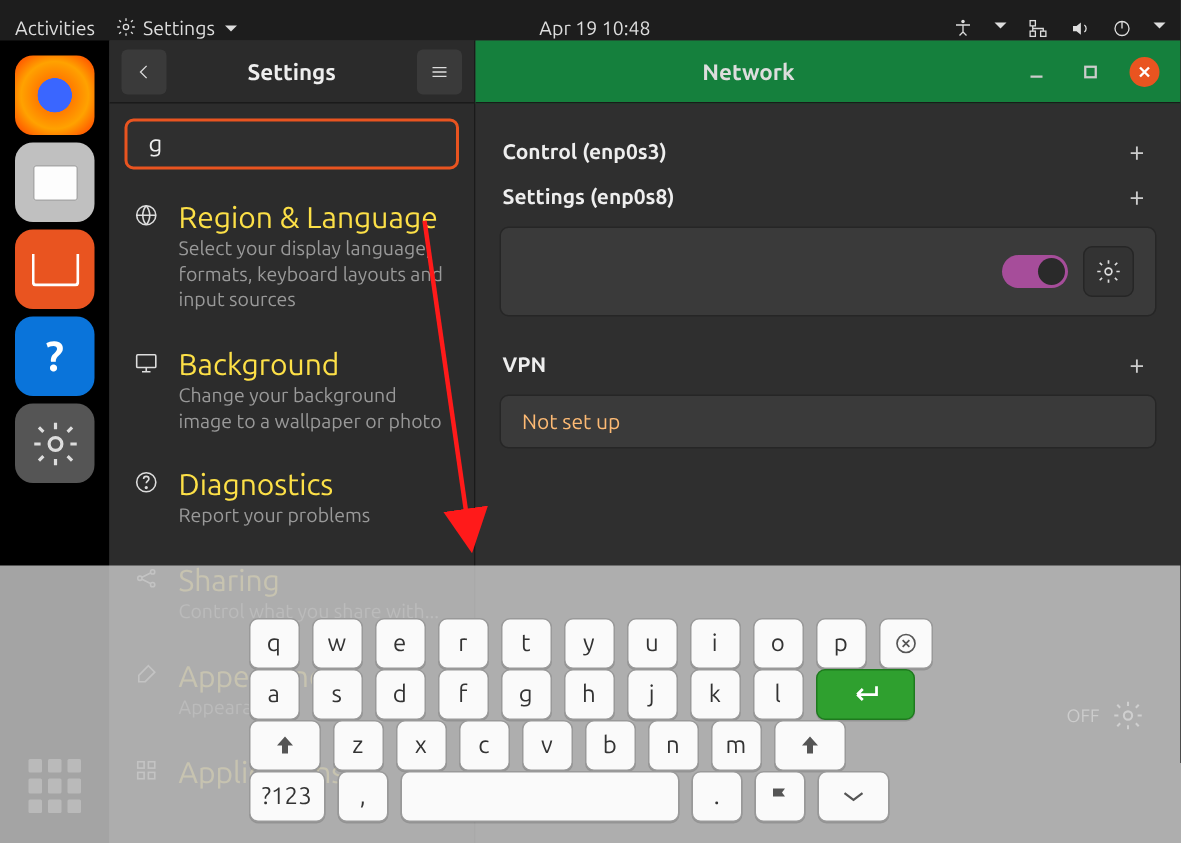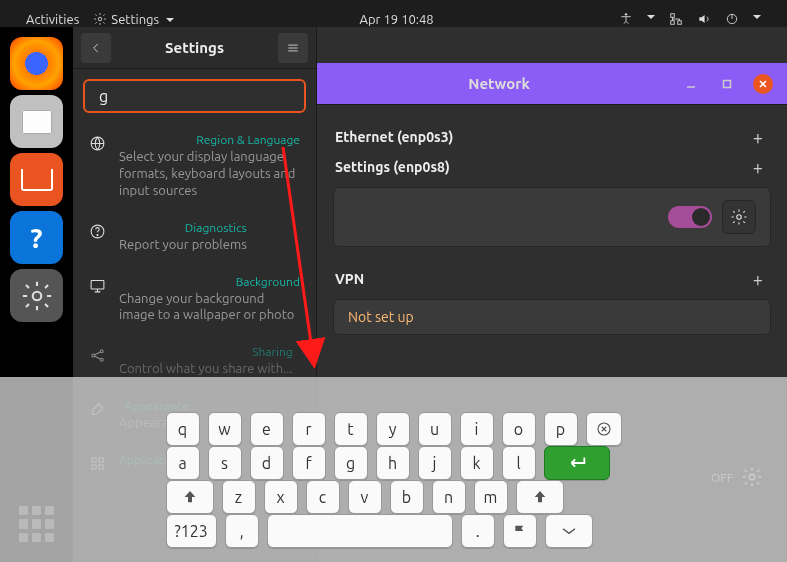--- a/index.html
+++ b/index.html
@@ -7,21 +7,21 @@
     width: 787px; height: 562px;
     font-family: Ubuntu, "Segoe UI", sans-serif;
     background: #2c2c2c;
     color: #ddd;
     overflow: hidden;
     position: relative;
   }
   
   .topbar {
     height: 37px; background: #1d1d1d; color: #ddd;
-    display: flex; align-items: center; padding: 0 26px;
+    display: flex; align-items: center; padding: 0 10px;
     font-size: 13px;
   }
   .topbar .left { display:flex; gap:14px; align-items:center; }
   .topbar .center { flex:1; text-align:center; }
   .topbar .right { display:flex; gap:14px; align-items:center; }
   .topbar .dropdown::after { content:""; display:inline-block; margin-left:4px;
     border:4px solid transparent; border-top-color:#ddd; transform:translateY(2px);}
   .gear-svg { width:14px; height:14px; }
   .svg-icon { stroke:#ddd; fill:none; stroke-width:1.5; }
 
@@ -80,30 +80,30 @@
     flex:1; background:none; border:none; color:#eee; font-size:16px; outline:none;
     font-family:inherit;
   }
   .search-clear { width:18px;height:18px; border:1.5px solid #aaa; border-radius:50%;
     display:flex;align-items:center;justify-content:center;font-size:10px;color:#aaa;cursor:pointer;}
   .sidebar-list { flex:1; overflow:hidden; }
   .sidebar-item {
     display:flex; gap:12px; padding:10px 16px 12px; align-items:flex-start;
   }
   .sidebar-item .icon { width:18px; flex:none; padding-top:2px; color:#aaa;}
-  .si-title { color:#14b8a6; font-size:12px;text-align:right; }
+  .si-title { color:#fde047; font-size:20px; }
   .si-desc  { color:#999; font-size:13px; line-height:1.3; margin-top:2px;}
 
   
   .content {
     flex:1; background:#2f2f2f; display:flex; flex-direction:column;
   }
   .content-header {
-    height:42px; background:#8b5cf6; border-bottom:1px solid #1a1a1a;
-    display:flex; align-items:center;margin-top:36px;
+    height:42px; background:#15803d; border-bottom:1px solid #1a1a1a;
+    display:flex; align-items:center;
   }
   .content-title { flex:1; text-align:center; font-weight:600; font-size:15px;}
   .win-controls { display:flex; gap:16px; padding-right:14px; align-items:center;}
   .win-btn { width:20px;height:20px; border-radius:50%; display:flex;align-items:center;justify-content:center; font-size:10px; cursor:pointer;}
   .win-close{ background:#e95420; color:#fff;}
   .content-body { flex:1; padding:18px 16px; overflow:hidden; }
   .section-hdr { display:flex; align-items:center; margin:4px 2px 10px; }
   .section-hdr .title { font-weight:700; color:#eee; font-size:14px; }
   .section-hdr .plus { margin-left:auto; font-size:18px; color:#ccc; cursor:pointer; padding:0 6px;}
   .card {
@@ -262,40 +262,40 @@
               </svg>
             </div>
      <div>
        <div class="si-title">Region &amp; Language</div>
        <div class="si-desc">Select your display language, formats, keyboard layouts and input sources</div>
      </div>
    </div>
           <div class="sidebar-item">
      <div class="icon">
        <svg width="17" height="17" viewBox="0 0 24 24" class="svg-icon">
+                <rect x="3" y="5" width="18" height="12" rx="1"></rect>
+                <path d="M8 21h8M12 17v4"></path>
+              </svg>
+            </div>
+     <div>
+       <div class="si-title">Background</div>
+       <div class="si-desc">Change your background image to a wallpaper or photo</div>
+     </div>
+   </div>
+          <div class="sidebar-item">
+     <div class="icon">
+       <svg width="17" height="17" viewBox="0 0 24 24" class="svg-icon">
                 <circle cx="12" cy="12" r="9"></circle>
                 <path d="M9.5 9a2.5 2.5 0 115 0c0 1.5-2.5 2-2.5 4"></path>
                 <circle cx="12" cy="17" r=".8" fill="#aaa"></circle>
               </svg>
             </div>
      <div>
        <div class="si-title">Diagnostics</div>
        <div class="si-desc">Report your problems</div>
-     </div>
-   </div>
-          <div class="sidebar-item">
-     <div class="icon">
-       <svg width="17" height="17" viewBox="0 0 24 24" class="svg-icon">
-                <rect x="3" y="5" width="18" height="12" rx="1"></rect>
-                <path d="M8 21h8M12 17v4"></path>
-              </svg>
-            </div>
-     <div>
-       <div class="si-title">Background</div>
-       <div class="si-desc">Change your background image to a wallpaper or photo</div>
      </div>
    </div>
           <div class="sidebar-item dimmed">
      <div class="icon">
        <svg width="17" height="17" viewBox="0 0 24 24" class="svg-icon">
                 <circle cx="6" cy="12" r="2"></circle>
                 <circle cx="18" cy="6" r="2"></circle>
                 <circle cx="18" cy="18" r="2"></circle>
                 <path d="M8 11l8-4M8 13l8 4"></path>
               </svg>
@@ -349,21 +349,21 @@
           </div>
           <div class="win-btn win-close">
             <svg width="10" height="10" viewBox="0 0 10 10">
                 <path d="M2 2l6 6M8 2l-6 6" stroke="#fff" stroke-width="1.6"></path>
               </svg>
           </div>
         </div>
       </div>
       <div class="content-body" id="content-body">
           <div class="section-hdr">
-     <div class="title">Ethernet (enp0s3)</div>
+     <div class="title">Control (enp0s3)</div>
      <div class="plus">+</div>
    </div>
           <div class="section-hdr">
      <div class="title">Settings (enp0s8)</div>
      <div class="plus">+</div>
    </div>
    <div class="card">
      <div class="spacer"></div>
             <div class="switch on"></div>
             <div class="cog-btn">

